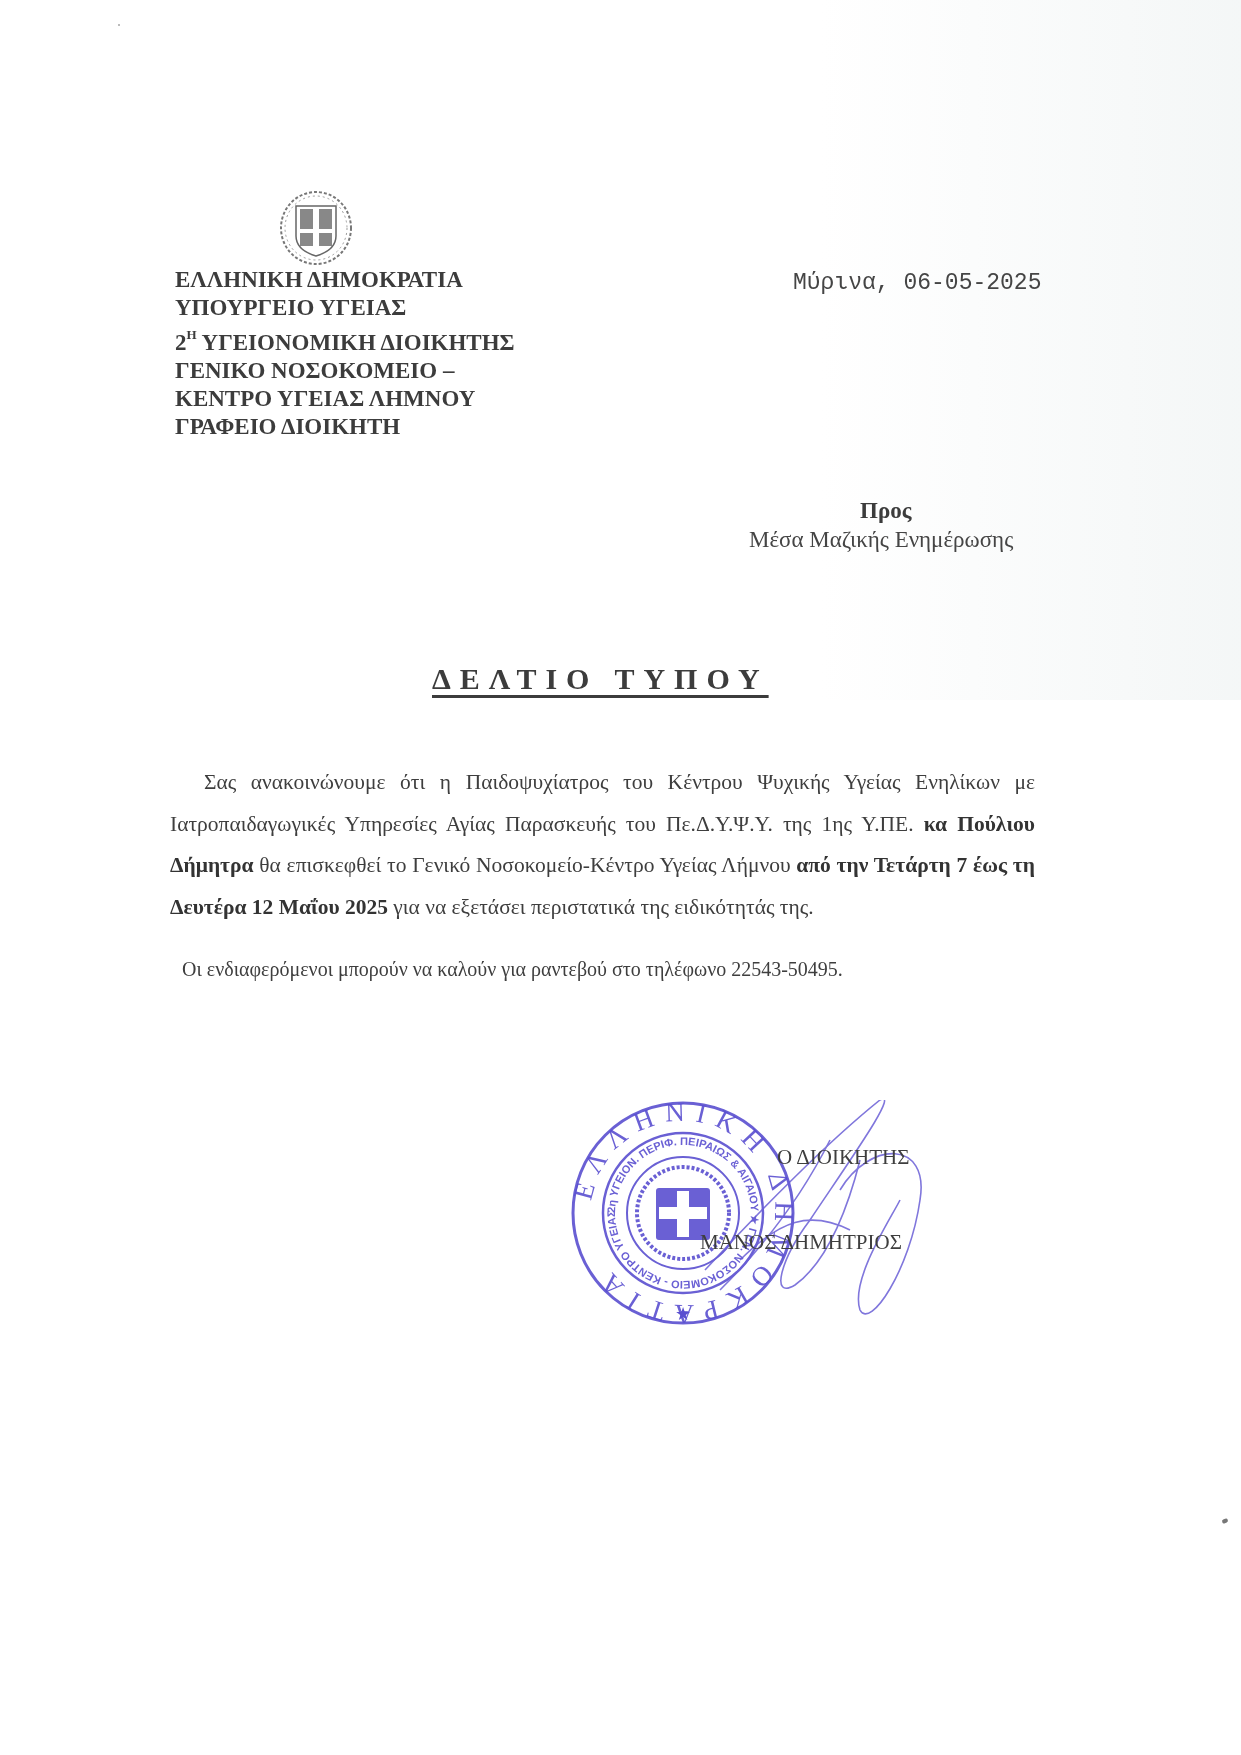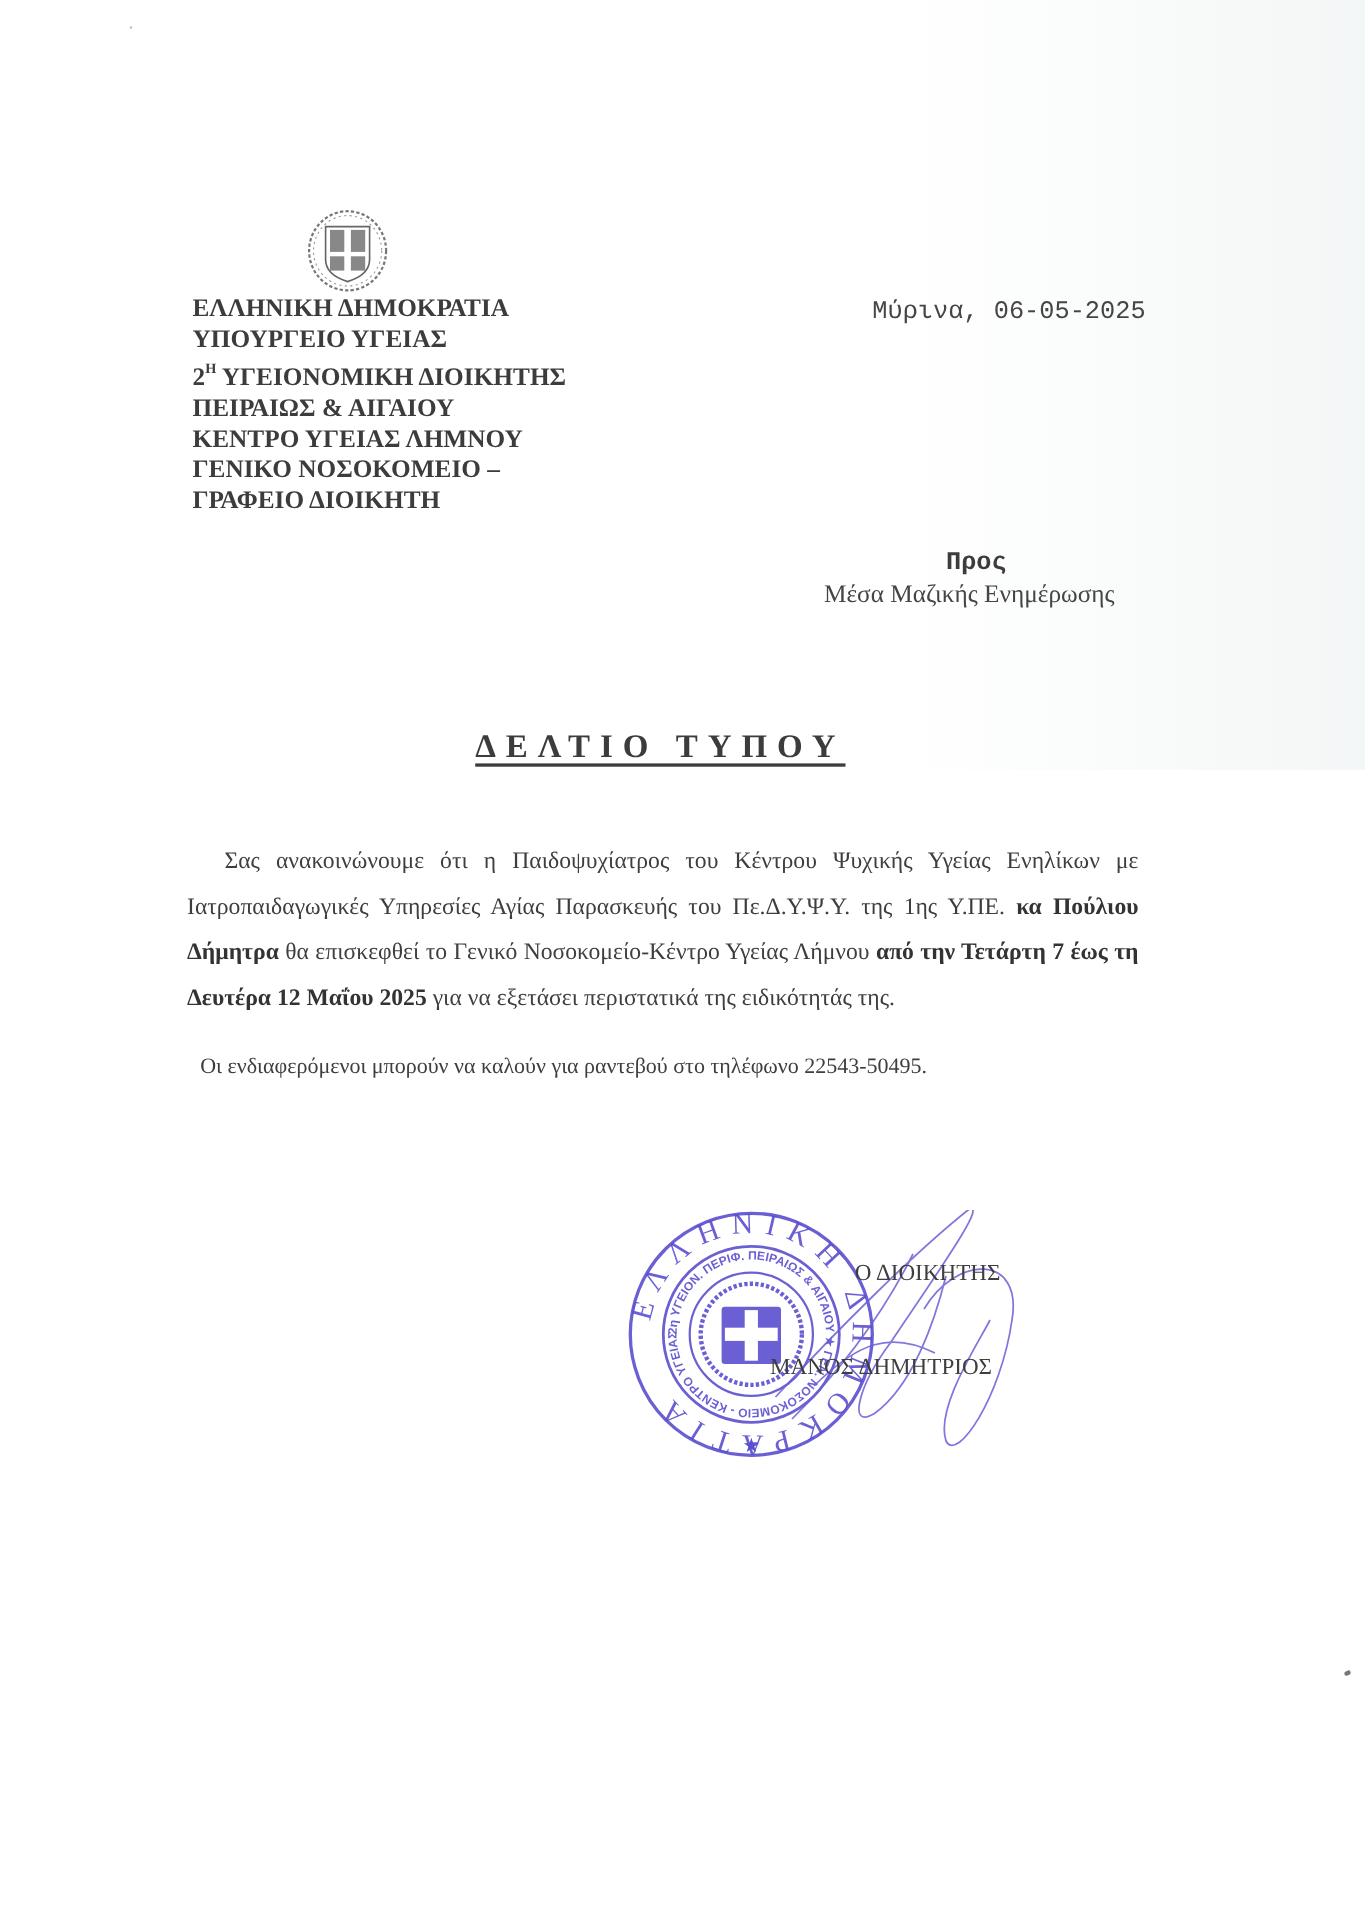--- a/index.html
+++ b/index.html
@@ -21,21 +21,21 @@
   }
   .header-block .line { white-space: nowrap; }
   .header-block .phone { font-weight: normal; color: #454545; }
   .header-block sup { font-size: 13px; position: relative; top: -2px; }
   .place-date {
     position: absolute; left: 793px; top: 270px;
     font-size: 23px; color: #454545; white-space: nowrap; font-family: Liberation Mono, monospace;
   }
   .recipient-label {
     position: absolute; left: 860px; top: 498px;
-    font-size: 23px; font-weight: bold; color: #3c3c3c; font-family: Liberation Mono, monospace;
+    font-size: 23px; font-weight: bold; color: #3c3c3c;
   }
   .recipient-name {
     position: absolute; left: 749px; top: 527px;
     font-size: 23px; color: #454545; white-space: nowrap;
   }
   .doc-title {
     position: absolute; left: 432px; top: 662px;
     font-size: 30px; font-weight: bold; letter-spacing: 9px;
     color: #3c3c3c; white-space: nowrap;
     text-decoration: underline; text-decoration-thickness: 3px; text-underline-offset: 6px;
@@ -76,23 +76,22 @@
   <rect x="24" y="21" width="13" height="20" fill="#888"></rect>
   <rect x="43" y="21" width="13" height="20" fill="#888"></rect>
   <rect x="24" y="45" width="13" height="13" fill="#888"></rect>
   <rect x="43" y="45" width="13" height="13" fill="#888"></rect>
 </svg>
 
 <div class="header-block">
   <div class="line">ΕΛΛΗΝΙΚΗ ΔΗΜΟΚΡΑΤΙΑ</div>
   <div class="line">ΥΠΟΥΡΓΕΙΟ ΥΓΕΙΑΣ</div>
   <div class="line"><span>2</span><sup>Η</sup> <span>ΥΓΕΙΟΝΟΜΙΚΗ ΔΙΟΙΚΗΤΗΣ</span></div>
-  <div class="line">ΠΕΙΡΑΙΩΣ &amp; ΑΙΓΑΙΟΥ</div>
+  <div class="line">ΓΕΝΙΚΟ ΝΟΣΟΚΟΜΕΙΟ –</div>
   <div class="line">ΚΕΝΤΡΟ ΥΓΕΙΑΣ ΛΗΜΝΟΥ</div>
-  <div class="line">ΓΕΝΙΚΟ ΝΟΣΟΚΟΜΕΙΟ –</div>
   <div class="line">ΓΡΑΦΕΙΟ ΔΙΟΙΚΗΤΗ</div>
 </div>
 
 <div class="place-date">Μύρινα, 06-05-2025</div>
 
 <div class="recipient-label">Προς</div>
 <div class="recipient-name">Μέσα Μαζικής Ενημέρωσης</div>
 
 <div class="doc-title">ΔΕΛΤΙΟ ΤΥΠΟΥ</div>
 

